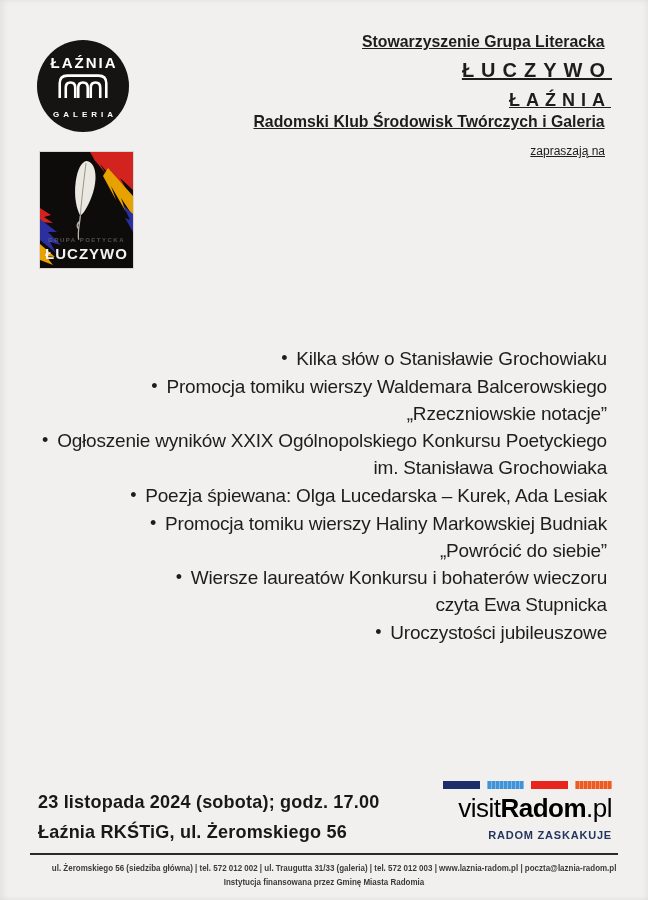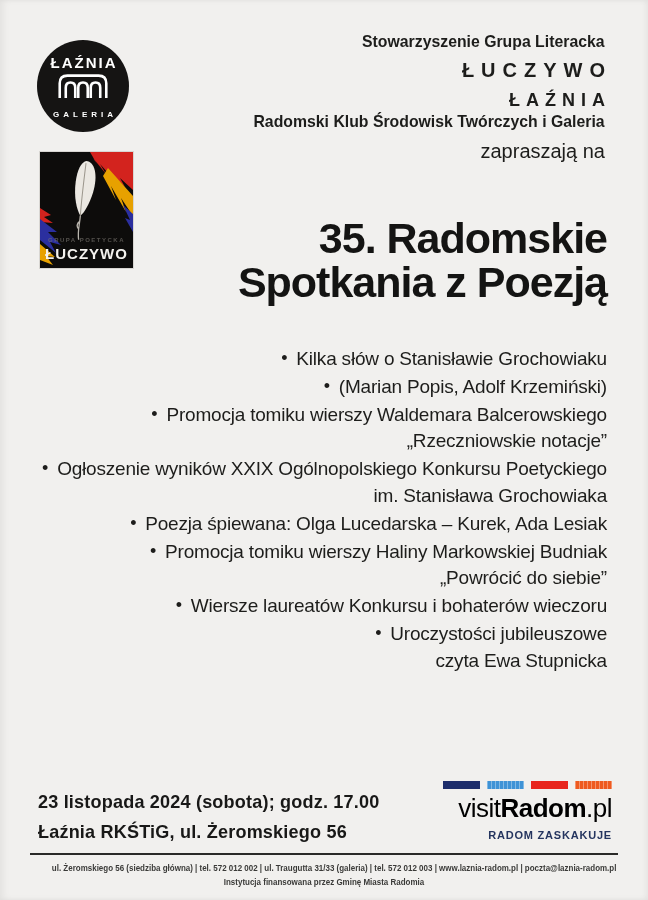--- a/index.html
+++ b/index.html
@@ -35,27 +35,27 @@
     position:absolute; left:0; right:0; bottom:25px; text-align:center;
     color:#7a7670; font-size:6px; letter-spacing:1.5px; opacity:.65; filter:blur(.3px);
     font-weight:700;
   }
   .luczywo-name {
     position:absolute; left:0; right:0; bottom:6px; text-align:center;
     color:#f4f2ee; font-size:15px; font-weight:700; letter-spacing:1px;
   }
 
   
-  .header-block { position:absolute; top:32px; right:43px; text-align:right; }
+  .header-block { position:absolute; top:32px; right:43px; text-align:right;text-decoration:underline; }
   .hdr-l1 { font-size:17px; font-weight:700; line-height:20px; transform:scaleX(.93); transform-origin:right center; }
   .hdr-org1 { font-size:20px; font-weight:700; letter-spacing:7px; margin:6px -7px 0 0; line-height:24px; }
   .hdr-conj { font-size:15px; font-weight:400; margin-top:3px; line-height:18px; }
   .hdr-org2 { font-size:18px; font-weight:700; letter-spacing:6px; margin:7px -6px 0 0; line-height:22px; }
   .hdr-l2 { font-size:17px; font-weight:700; margin-top:1px; line-height:20px; transform:scaleX(.93); transform-origin:right center; }
-  .hdr-invite { font-size:20px; font-weight:400; margin-top:10px; line-height:19px; }
+  .hdr-invite { font-size:12px; font-weight:400; margin-top:10px; line-height:19px; }
 
   
   .title {
     position:absolute; top:216px; right:41px; text-align:right;
     font-size:43px; font-weight:700; line-height:44px; letter-spacing:-1px;
     color:#141413;
   }
 
   
   .program { position:absolute; top:345px; right:41px; text-align:right; }
@@ -128,38 +128,33 @@
   </div>
 
   <div class="header-block">
     <div class="hdr-l1">Stowarzyszenie Grupa Literacka</div>
     <div class="hdr-org1">ŁUCZYWO</div>
     <div class="hdr-org2">ŁAŹNIA</div>
     <div class="hdr-l2">Radomski Klub Środowisk Twórczych i Galeria</div>
     <div class="hdr-invite">zapraszają na</div>
   </div>
 
-  <div class="title">
-    <div>35. Radomskie</div>
-    <div>Spotkania z Poezją</div>
-  </div>
 
   <div class="program">
     <div class="row"><span class="bullet">•</span><span>Kilka słów o Stanisławie Grochowiaku</span></div>
-    <div class="row"><span class="bullet">•</span><span>(Marian Popis, Adolf Krzemiński)</span></div>
     <div class="row"><span class="bullet">•</span><span>Promocja tomiku wierszy Waldemara Balcerowskiego</span></div>
     <div class="row"><span class="bullet"></span><span>„Rzeczniowskie notacje”</span></div>
     <div class="row"><span class="bullet">•</span><span>Ogłoszenie wyników XXIX Ogólnopolskiego Konkursu Poetyckiego</span></div>
     <div class="row"><span class="bullet"></span><span>im. Stanisława Grochowiaka</span></div>
     <div class="row"><span class="bullet">•</span><span>Poezja śpiewana: Olga Lucedarska – Kurek, Ada Lesiak</span></div>
     <div class="row"><span class="bullet">•</span><span>Promocja tomiku wierszy Haliny Markowskiej Budniak</span></div>
     <div class="row"><span class="bullet"></span><span>„Powrócić do siebie”</span></div>
     <div class="row"><span class="bullet">•</span><span>Wiersze laureatów Konkursu i bohaterów wieczoru</span></div>
+    <div class="row"><span class="bullet"></span><span>czyta Ewa Stupnicka</span></div>
     <div class="row"><span class="bullet">•</span><span>Uroczystości jubileuszowe</span></div>
-    <div class="row"><span class="bullet"></span><span>czyta Ewa Stupnicka</span></div>
   </div>
 
   <div class="event-info">
     <div>23 listopada 2024 (sobota); godz. 17.00</div>
     <div>Łaźnia RKŚTiG, ul. Żeromskiego 56</div>
   </div>
 
   <div class="visit">
     <div class="bars">
       <div class="bar" style="background:#1d2d6b"></div>

